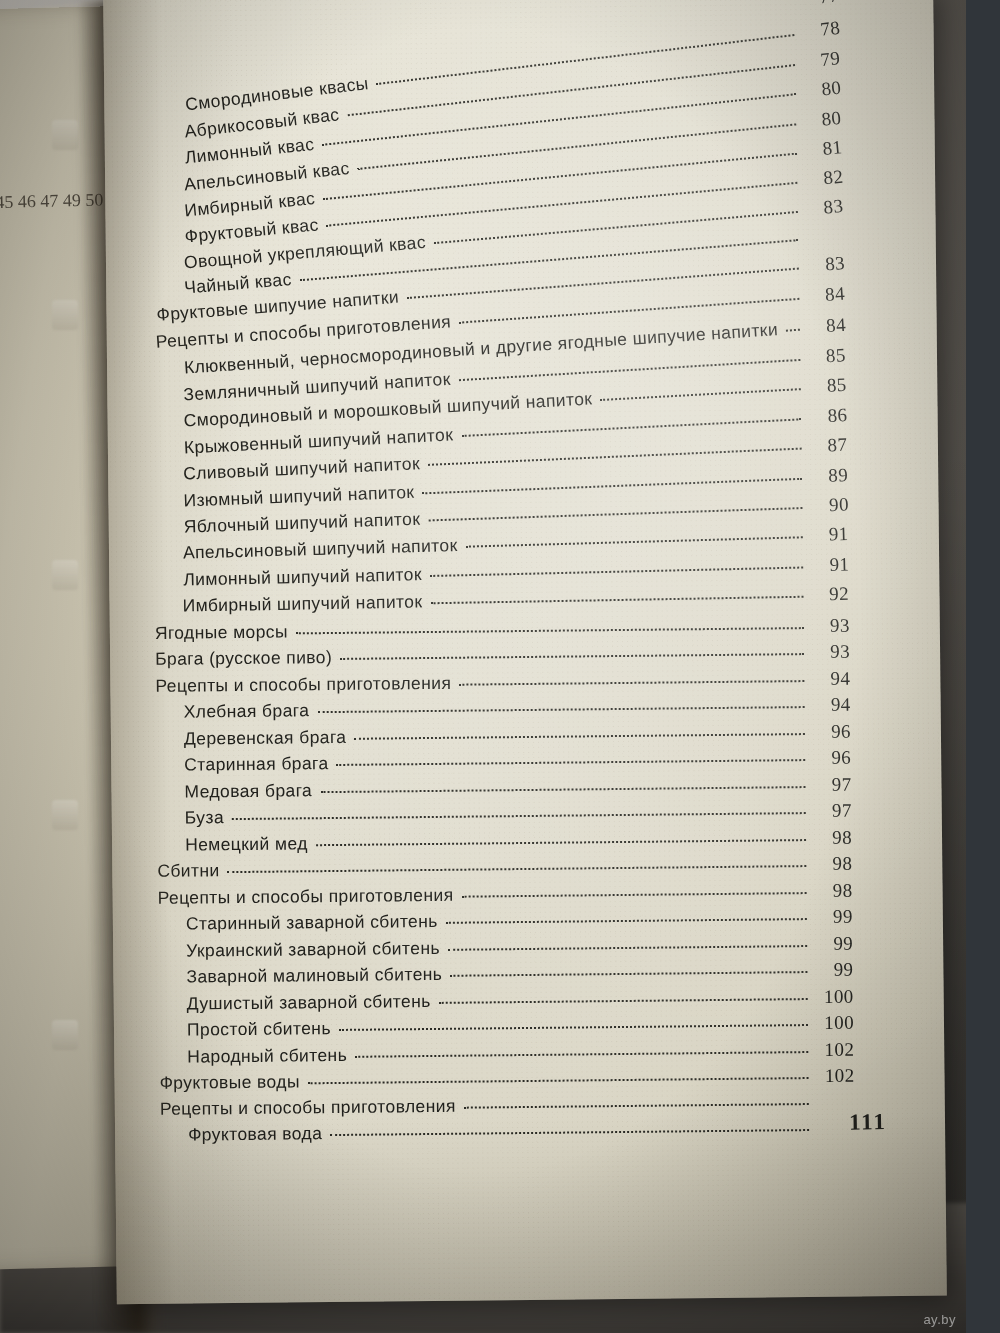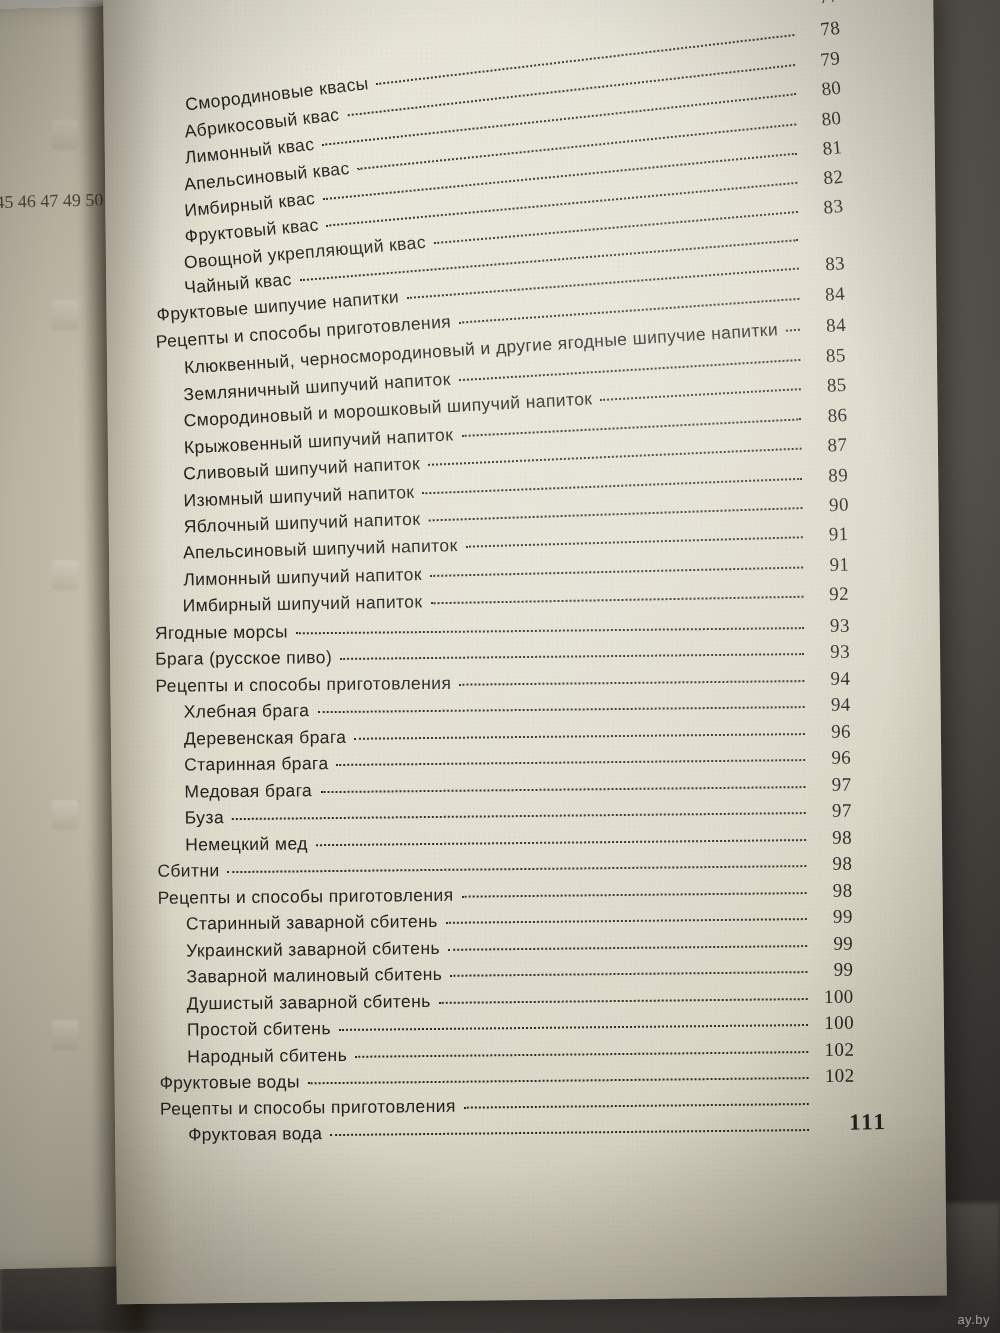--- a/index.html
+++ b/index.html
@@ -2,25 +2,26 @@
 <html><head>
 <meta charset="utf-8">
 <style>
   html, body {
     margin: 0;
     padding: 0;
     background: #30353a;
   }
   #page {
     position: relative;
-    width: 1000px;
+    width: 920px;
     height: 1333px;
     overflow: hidden;
     font-family: "Liberation Sans", sans-serif;
     background: #737373;
+    padding-left: 46px;
   }
 
   
   .backdrop {
     position: absolute;
     inset: 0;
     background:
       linear-gradient(115deg, #b9b4ab 0%, #a49f96 10%, #8d8880 22%, #7c776f 32%, #6c6760 48%, #5d5953 70%, #514e48 100%);
   }
   .backdrop:after {

